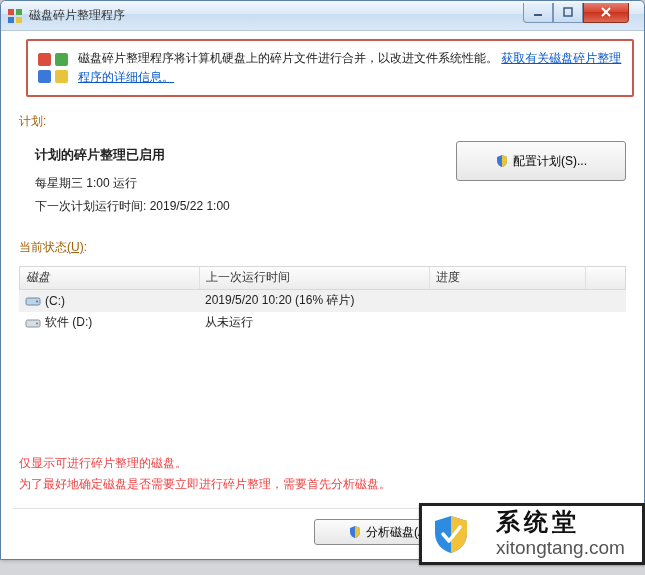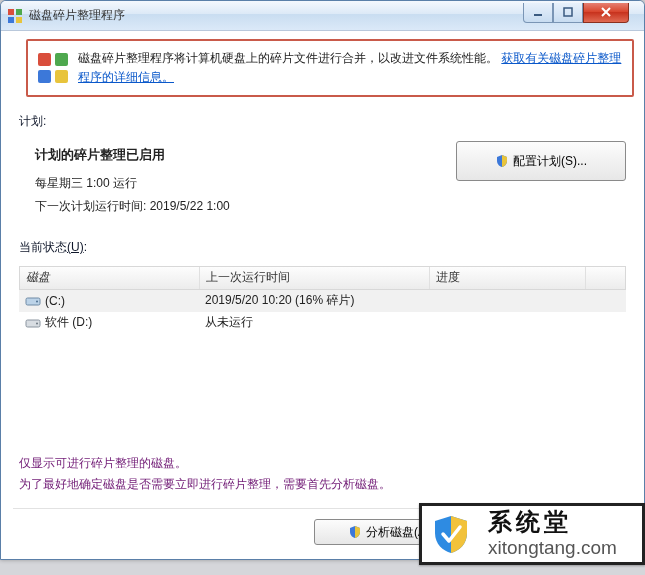--- a/index.html
+++ b/index.html
@@ -104,21 +104,21 @@
     line-height: 1.6;
   }
   .info-text a {
     color: #0a58ca;
     text-decoration: underline;
   }
 
   .section-label {
     margin: 10px 18px 6px 18px;
     font-size: 12px;
-    color: #0f172a;
+    color: #a16207;
   }
   .underline { text-decoration: underline; }
 
   .schedule-row {
     display: flex;
     align-items: flex-start;
     margin: 3px 18px;
   }
   .schedule-block {
     flex: 1;
@@ -179,21 +179,21 @@
   }
   .tbl-row.sel { background: #f1f1f1; }
   .tbl-row .cell-disk { width: 180px; padding-left: 6px; display:flex; align-items:center; gap:4px;}
   .tbl-row .cell-last { width: 230px; padding-left: 6px;}
   .tbl-row .cell-prog { flex: 1; padding-left: 6px;}
   .drive-ico { width:16px; height:12px; display:inline-block;}
 
   .note {
     margin: 8px 18px 14px 18px;
     font-size: 12px;
-    color: #701a75;
+    color: #ef4444;
     line-height: 1.7;
   }
   .divider {
     height:1px; background:#e2e2e2;
     margin: 0 12px;
   }
 
   .footer-btns {
     display: flex;
     justify-content: flex-end;
@@ -218,21 +218,21 @@
     position: absolute;
     right: 0;
     bottom: 10px;
     width: 226px;
     height: 62px;
     background: #fff;
     border: 3px solid #222;
     display: flex;
     align-items: center;
     padding: 4px 8px;
-    gap: 16px;
+    gap: 24px;
     box-shadow: 0 1px 2px rgba(0,0,0,.3);
   }
   .watermark .wm-shield {
     width: 42px; height: 42px;
   }
   .watermark .wm-text { display:flex; flex-direction:column; line-height:1.2;}
   .watermark .wm-cn {
     font-size: 24px;
     font-weight: bold;
     letter-spacing: 4px;

